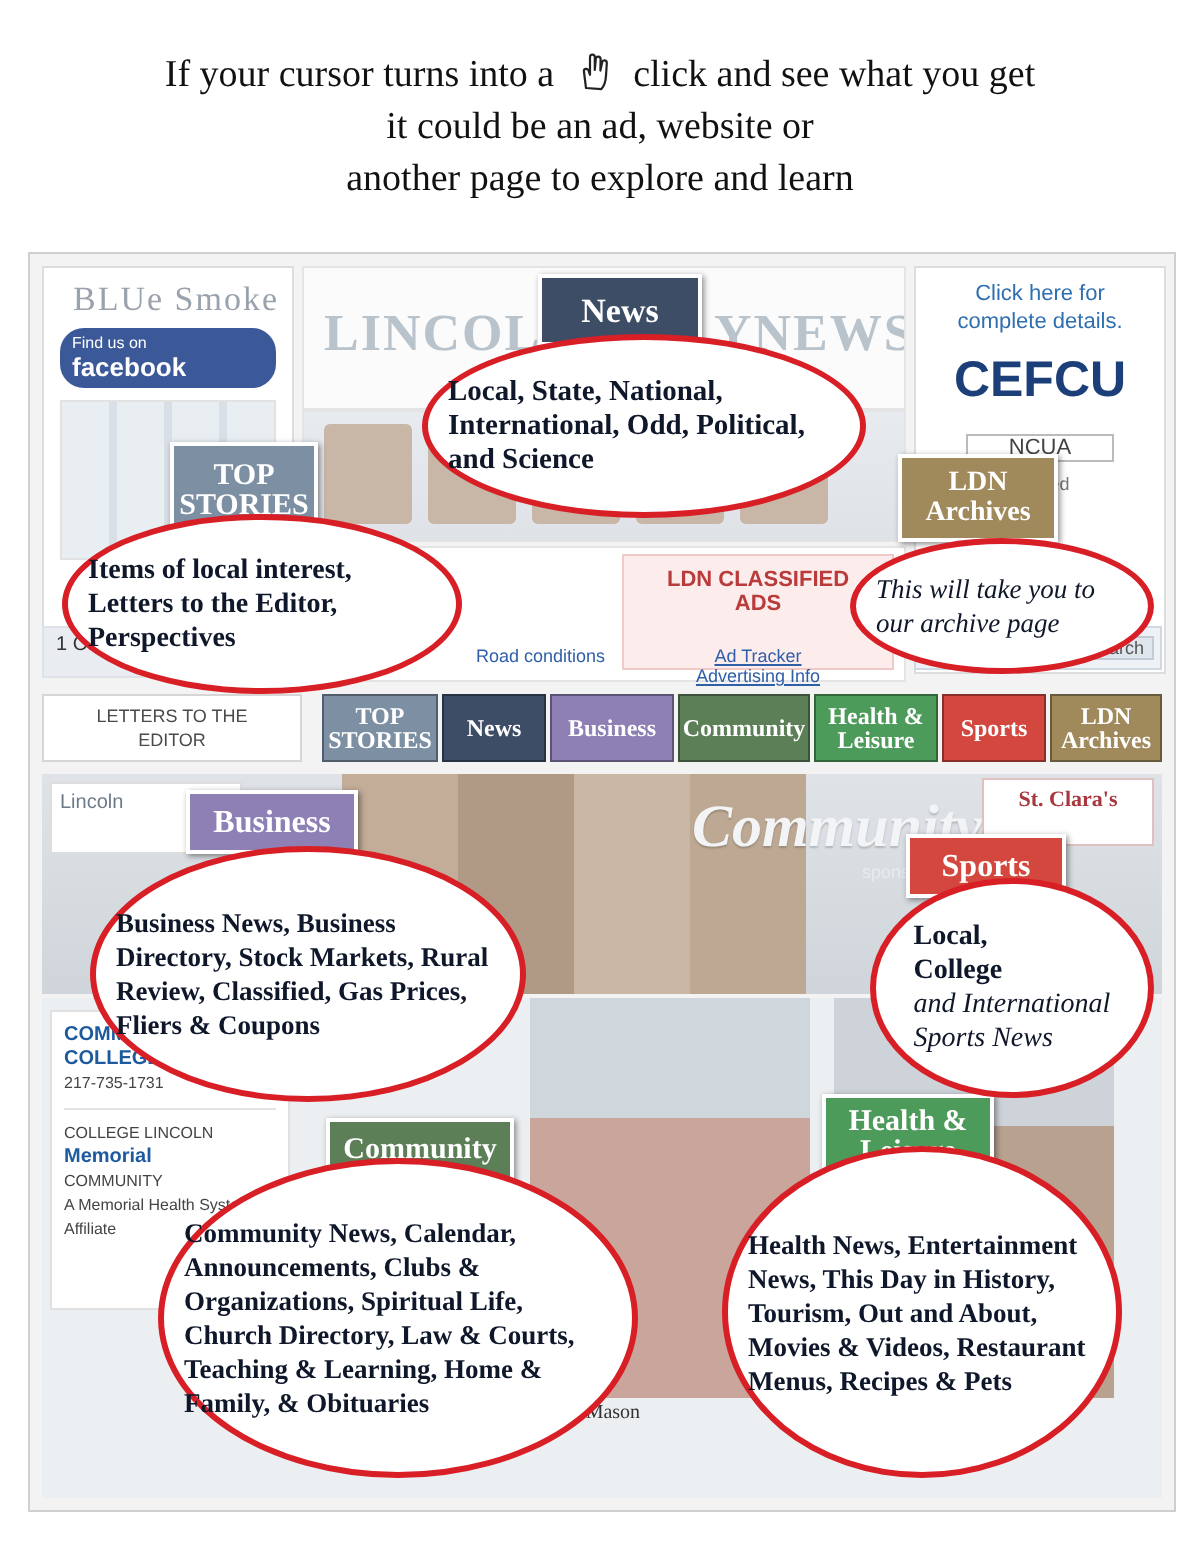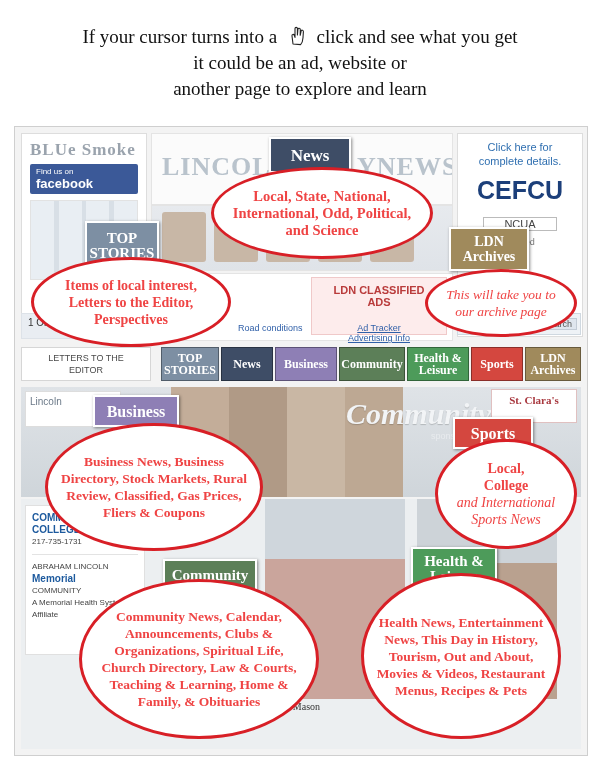--- a/index.html
+++ b/index.html
@@ -37,26 +37,26 @@
   }
   
   .ad-left{
     position:absolute;left:6px;top:6px;width:124px;height:202px;
     background:#ffffff;border:1px solid #ddd;
     overflow:hidden;
   }
   .ad-left .brand{
     font-family:"Liberation Serif",serif;
     font-size:17px;color:#9aa3ad;letter-spacing:1px;
-    padding:6px 0 0 8px;font-weight:bold;
+    padding:6px 0 0 8px;font-weight:normal;text-align:center;
   }
   .fb{
     margin:4px 8px;background:#3b5998;color:#fff;
     font-family:"Liberation Sans",sans-serif;font-size:13px;
-    padding:3px 6px;border-radius:2px;font-weight:bold;
+    padding:3px 6px;border-radius:12px;font-weight:bold;
   }
   .fb small{display:block;font-size:8px;font-weight:normal;}
   .ecig{
     margin:6px 8px;height:78px;
     background:linear-gradient(90deg,#e9eef3 0 22%,#d8dfe6 22% 26%,#e9eef3 26% 48%,#d8dfe6 48% 52%,#e9eef3 52% 74%,#d8dfe6 74% 78%,#e9eef3 78% 100%);
     border:1px solid #e2e2e2;
   }
   .ad-left .url{
     font-family:"Liberation Sans",sans-serif;font-size:9px;
     color:#3b5998;text-align:center;margin-top:4px;
@@ -211,24 +211,24 @@
     padding:6px;box-sizing:border-box;line-height:12px;
   }
   .spons-left .blue{color:#1d5a9e;font-weight:bold;font-size:10px;}
   .spons-left .hr{height:1px;background:#e3e3e3;margin:6px 0;}
   
   .bubble{
     position:absolute;
     background:#ffffff;
     border:3px solid #d81f26;
     border-radius:50%;
-    text-align:center;
+    text-align:left;
     font-family:"Liberation Serif",serif;
     font-weight:bold;
-    color:#ef4444;
+    color:#0f172a;
     display:flex;align-items:center;justify-content:center;
     box-sizing:border-box;
     padding:6px 10px;
     line-height:17px;
   }
   .bubble.plain{font-weight:normal;font-style:italic;}
   
   .chip{
     position:absolute;
     border:2px solid #ffffff;
@@ -342,21 +342,21 @@
     <div class="sponsor">sponsored by</div>
     <div class="lincoln-chip">Lincoln</div>
     <div class="stclara">St. Clara's</div>
   </div>
 
   <div class="lower">
     <div class="spons-left">
       <div class="blue">COMMUNITY COLLEGE</div>
       <div>217-735-1731</div>
       <div class="hr"></div>
-      <div>ABRAHAM LINCOLN</div>
+      <div>COLLEGE LINCOLN</div>
       <div class="blue">Memorial</div>
       <div>COMMUNITY</div>
       <div>A Memorial Health System Affiliate</div>
     </div>
     <div class="bigphoto"></div>
     <div class="photo-r"></div>
     <div class="caption" style="left:256px;">Joe Mason</div>
     <div class="caption" style="left:452px;">...khart</div>
   </div>
 

